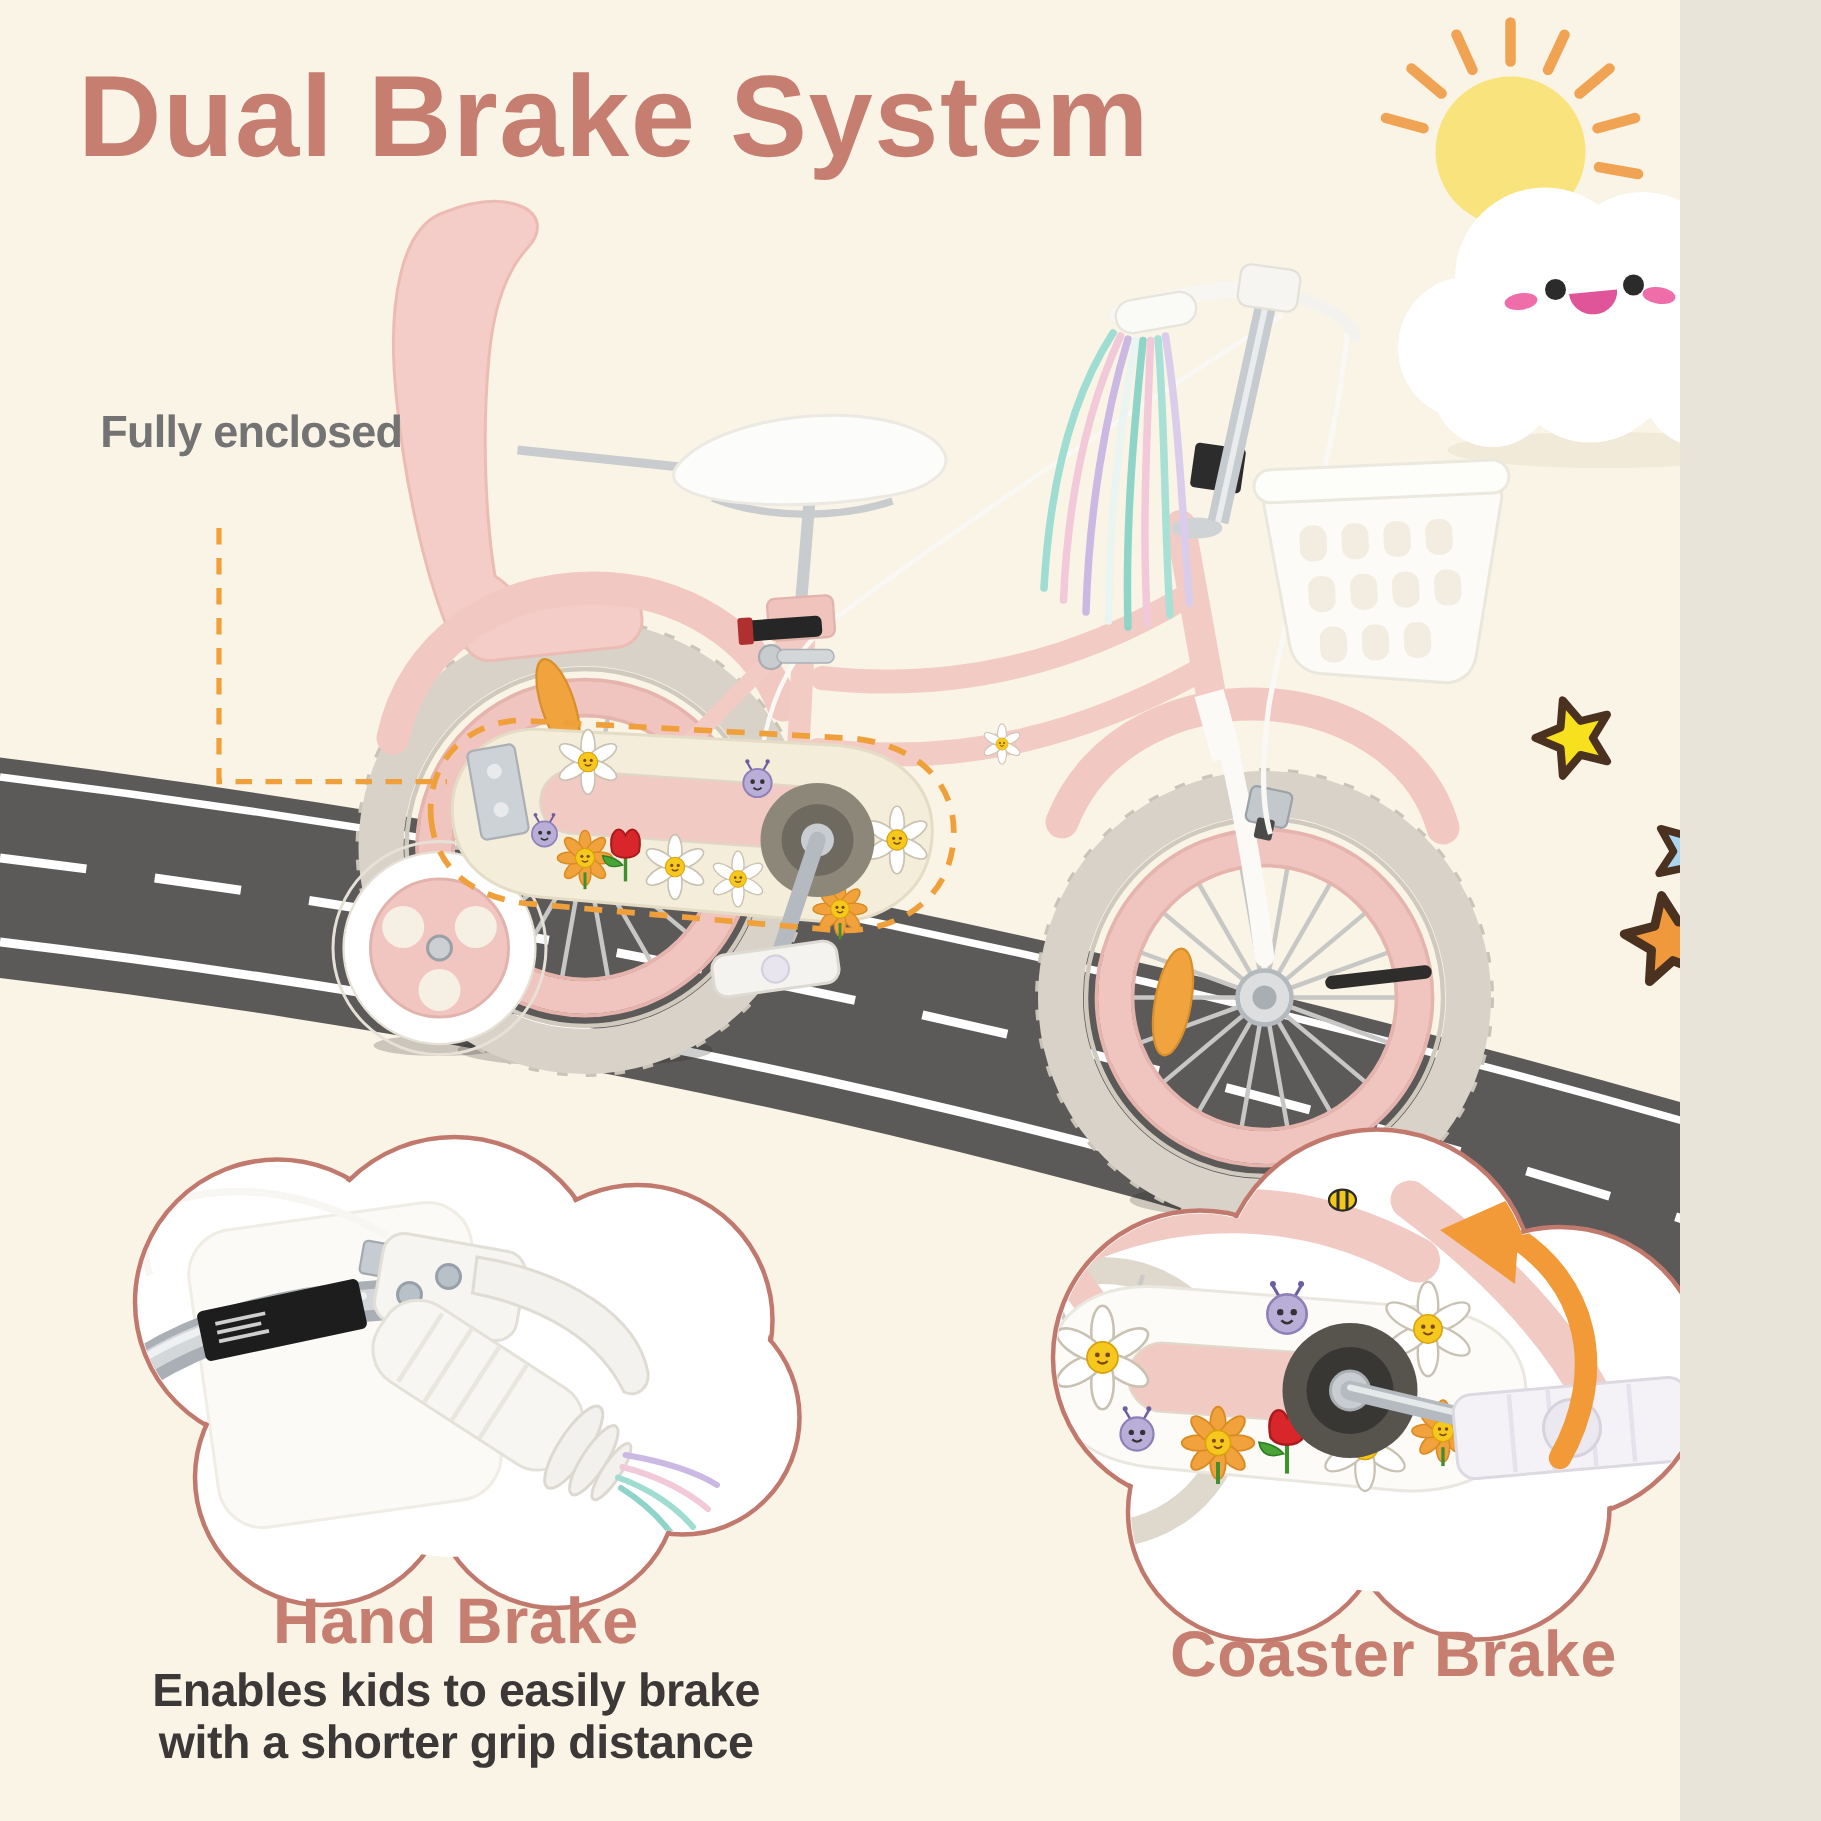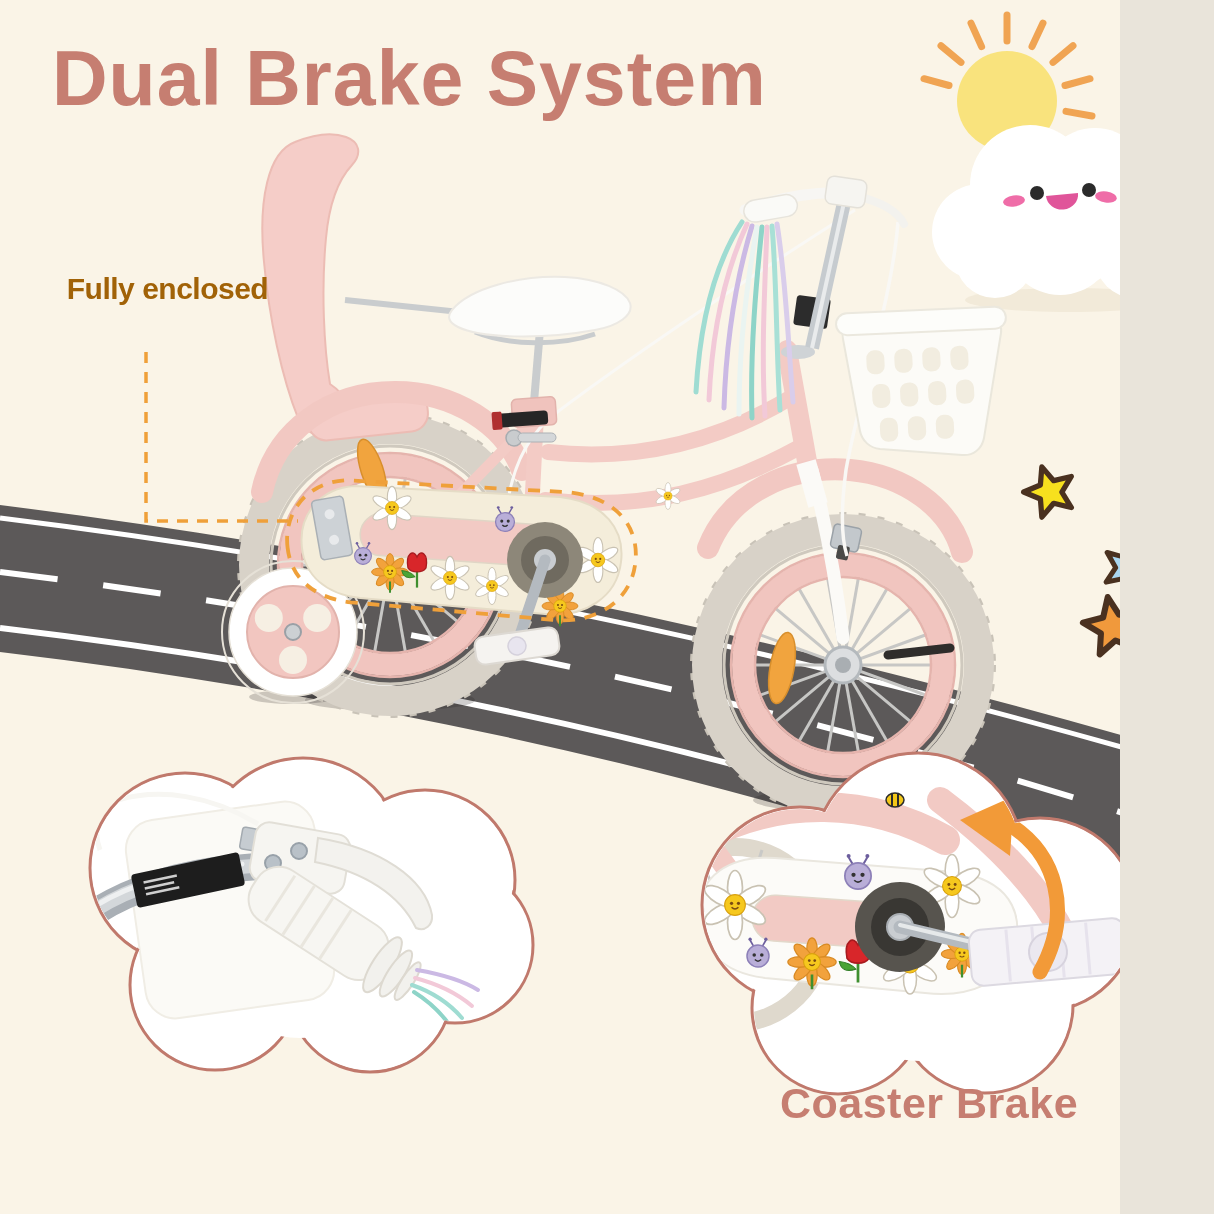--- a/index.html
+++ b/index.html
@@ -10,21 +10,21 @@
   }
   .scene{position:absolute;left:0;top:0;width:1214px;height:1214px;}
   .page-title{
     position:absolute;left:52px;top:38px;margin:0;
     font-size:77px;font-weight:bold;letter-spacing:1px;line-height:1.05;
     color:#C67E71;
   }
   .callout{
     position:absolute;left:25px;top:272px;width:285px;
     text-align:center;font-size:30px;font-weight:bold;line-height:34px;
-    color:#a16207;letter-spacing:-0.5px;
+    color:#737373;letter-spacing:-0.5px;
   }
   .feature{position:absolute;text-align:center;}
   .feature-left{left:0px;top:1058px;width:608px;}
   .feature-right{left:624px;top:1080px;width:610px;}
   .feature-name{
     font-size:43px;font-weight:bold;color:#C67E71;line-height:46px;margin-bottom:5px;
     letter-spacing:0.5px;
   }
   .feature-desc{
     font-size:31px;font-weight:bold;color:#3B3837;line-height:35px;
@@ -483,18 +483,23 @@
     </g>
   </g>
 </svg>
 
 <h1 class="page-title">Dual Brake System</h1>
 
 <div class="callout">
   <div>Fully enclosed</div>
 </div>
 
+<div class="feature feature-left">
+  <div class="feature-name">Hand Brake</div>
+  <div class="feature-desc">Enables kids to easily brake</div>
+  <div class="feature-desc">with a shorter grip distance</div>
+</div>
 
 <div class="feature feature-right">
   <div class="feature-name">Coaster Brake</div>
 </div>
 
 </div>
 
 </body></html>

